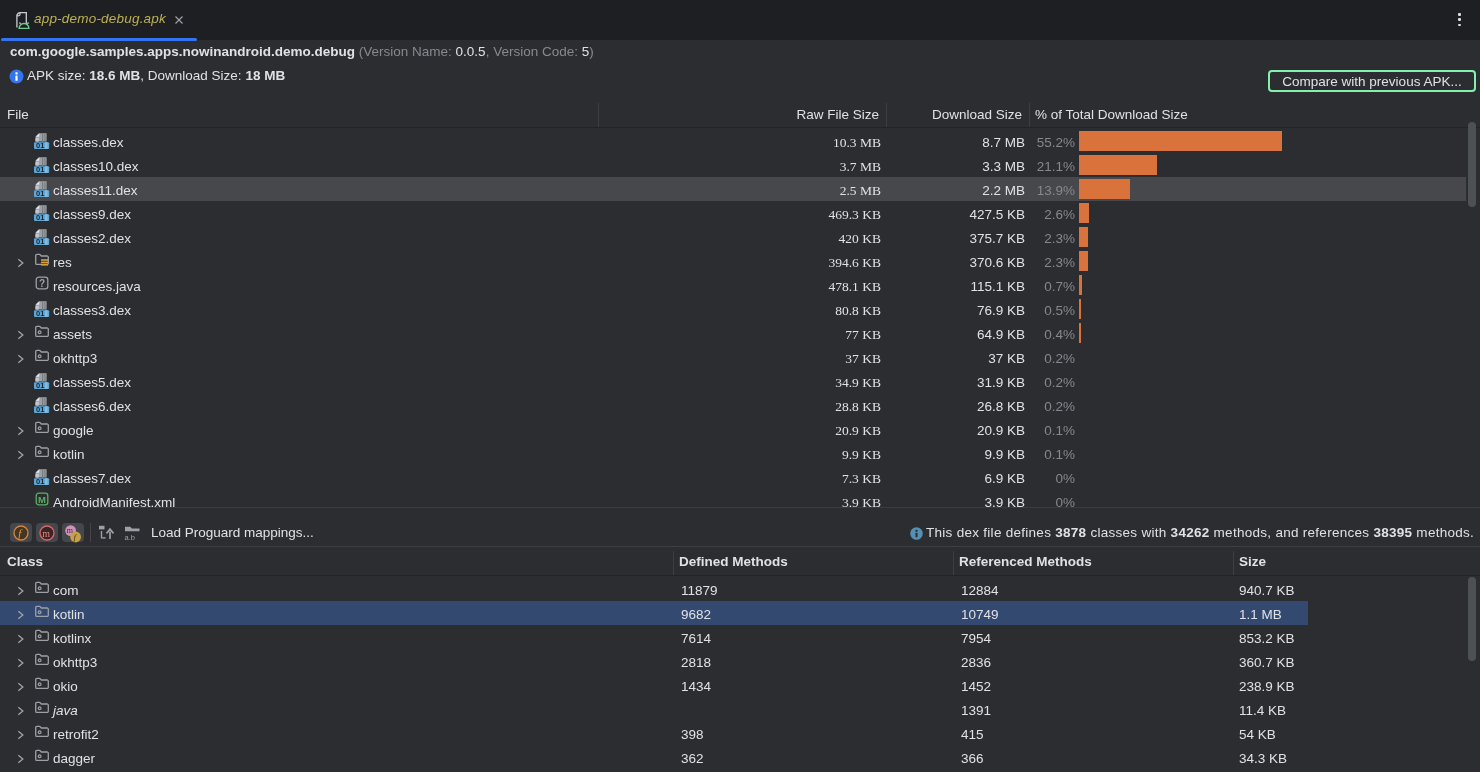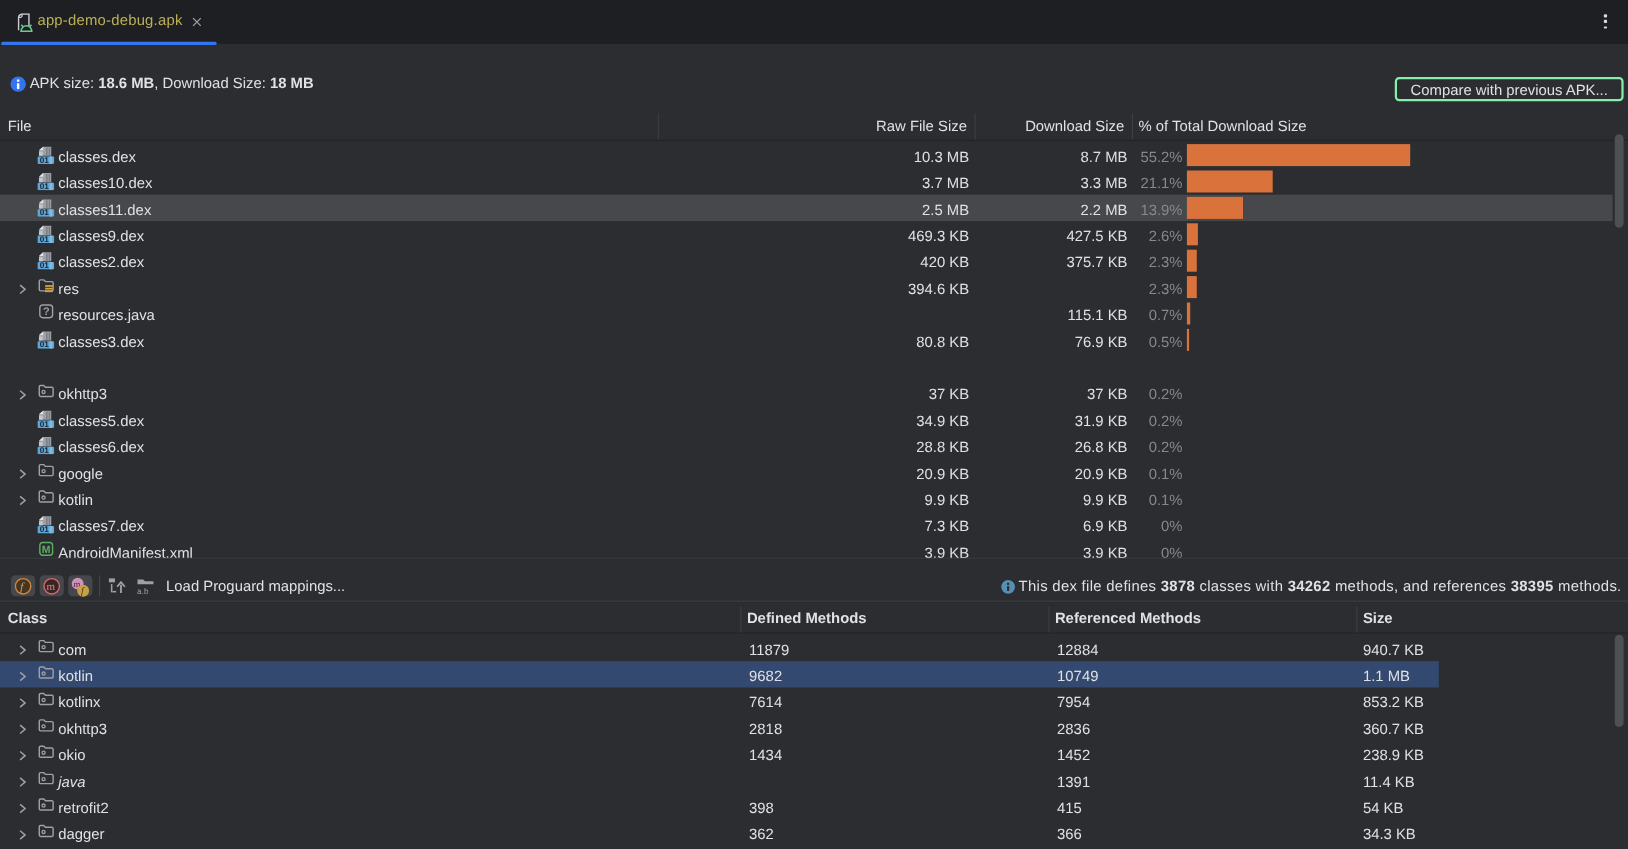--- a/index.html
+++ b/index.html
@@ -6,41 +6,41 @@
   html,body { width:1480px; height:772px; background:#2b2d30; overflow:hidden; }
   body { font-family:"Liberation Sans", sans-serif; font-size:13.5px; color:#dfe1e5; }
   #app { position:relative; width:1480px; height:772px; }
   .abs { position:absolute; }
   .gray { color:#87898e; }
   .b { font-weight:bold; }
 
   
   #tabbar { position:absolute; left:0; top:0; width:1480px; height:40px; background:#1e1f22; }
   #tabline { position:absolute; left:1px; top:38px; width:196px; height:3px; background:#3574f0; border-radius:2px; }
-  #tabtext { position:absolute; left:34px; top:0; height:38px; line-height:38px; color:#bcb056; letter-spacing:0.2px; }
+  #tabtext { position:absolute; left:34px; top:0; height:38px; line-height:38px; color:#bcb056; letter-spacing:0.2px;font-style:italic; }
   #dots { position:absolute; left:1458px; top:13.4px; }
   #dots div { width:2.6px; height:2.6px; border-radius:1px; background:#dadce0; margin-bottom:2.5px; }
 
   
   #line1 { position:absolute; left:10px; top:41px; height:22px; line-height:22px; }
   #line2 { position:absolute; left:27px; top:65px; height:22px; line-height:22px; }
   #cmpbtn { position:absolute; left:1268px; top:70px; width:208px; height:22px; border:2px solid #86efac;
             border-radius:4px; text-align:center; line-height:20px; color:#dfe1e5; }
 
   
   #thead { position:absolute; left:0; top:103px; width:1480px; height:25px; background:#2b2d30; border-bottom:1px solid #222327; }
   .hsep { position:absolute; top:0; width:1px; height:24px; background:#3c3e43; }
   .hcell { position:absolute; top:0; height:24px; line-height:24px; }
   #rows { position:absolute; left:0; top:128px; width:1480px; height:380px; overflow:hidden; border-bottom:1px solid #393b40; }
   .row { position:absolute; left:0; width:1480px; height:24px; }
   .row .sel { position:absolute; left:0; top:0; width:1466px; height:24px; background:#46484b; }
   .chev { position:absolute; left:16px; top:7px; }
   .ricon { position:absolute; left:34px; top:2px; }
   .rlabel { position:absolute; left:53px; top:2px; height:24px; line-height:24px; }
-  .raw  { position:absolute; left:681px; width:200px; top:2px; height:24px; line-height:24px; text-align:right; }
+  .raw  { position:absolute; left:681px; width:200px; top:2px; height:24px; line-height:24px; text-align:right;font-family:Liberation Serif, serif; }
   .dl   { position:absolute; left:825px; width:200px; top:2px; height:24px; line-height:24px; text-align:right; }
   .pct  { position:absolute; left:975px; width:100px; top:2px; height:24px; line-height:24px; text-align:right; color:#85888c; }
   .bar  { position:absolute; left:1079px; top:2px; height:20px; background:#da723c; }
 
   
   .sbar { position:absolute; left:1468px; width:8px; background:#4e5154; border-radius:4px; }
 
   
   #toolbar { position:absolute; left:0; top:509px; width:1480px; height:38px; background:#2b2d30; border-bottom:1px solid #3c3e43; }
   .tbtn { position:absolute; top:14px; width:22px; height:19px; background:#45474c; border-radius:4px; }
@@ -74,20 +74,21 @@
       <path d="M1.5 1.5 L8.5 8.5 M8.5 1.5 L1.5 8.5" stroke="#9da0a6" stroke-width="1.2"></path>
     </svg>
     <div id="dots">
         <div></div>
         <div></div>
         <div></div>
       </div>
     <div id="tabline"></div>
   </div>
 
+  <div id="line1"><span class="b">com.google.samples.apps.nowinandroid.demo.debug</span><span class="gray"> (Version Name: </span>0.0.5<span class="gray">, Version Code: </span>5<span class="gray">)</span></div>
   <svg class="abs" style="left:9px;top:69px" width="15" height="15" viewBox="0 0 15 15">
     <circle cx="7.5" cy="7.5" r="7" fill="#3574f0"></circle>
     <rect x="6.4" y="3.2" width="2.2" height="2.2" rx="0.4" fill="#fff"></rect>
     <rect x="6.4" y="6.6" width="2.2" height="5.2" rx="0.4" fill="#fff"></rect>
   </svg>
   <div id="line2">APK size: <span class="b">18.6 MB</span>, Download Size: <span class="b">18 MB</span></div>
   <div id="cmpbtn">Compare with previous APK...</div>
 
   <div id="thead">
     <div class="hcell" style="left:7px">File</div>
@@ -191,49 +192,65 @@
             <path d="M2.3 1.2 L6.8 5 L2.3 8.8" fill="none" stroke="#9da0a6" stroke-width="1.4"></path>
           </svg></span>
         <span class="ricon"><svg width="16" height="16" viewBox="0 0 16 16">
             <path d="M1.7 12.2 V4.6 a1.2 1.2 0 0 1 1.2 -1.2 H5.8 L7.3 5 h5.8 a1.2 1.2 0 0 1 1.2 1.2 v6 a1.2 1.2 0 0 1 -1.2 1.2 H2.9 a1.2 1.2 0 0 1 -1.2 -1.2 Z" fill="none" stroke="#9da0a6" stroke-width="1.3"></path>
             <rect x="7" y="8.2" width="7" height="1.6" fill="#d6a03c"></rect>
             <rect x="7" y="10.6" width="7" height="1.6" fill="#d6a03c"></rect>
             <rect x="7" y="13" width="7" height="1.6" fill="#d6a03c"></rect>
           </svg></span>
         <span class="rlabel">res</span>
         <span class="raw">394.6 KB</span>
+        <span class="dl">370.6 KB</span>
         <span class="pct">2.3%</span>
         <div class="bar" style="width:8.5px"></div>
       </div>
       <div class="row" style="top:145px">
         <span class="ricon"><svg width="16" height="16" viewBox="0 0 16 16">
             <rect x="2.2" y="2.2" width="11.6" height="11.6" rx="2.6" fill="none" stroke="#9da0a6" stroke-width="1.3"></rect>
             <text x="5" y="11.8" font-size="10" font-weight="bold" fill="#9da0a6" font-family="Liberation Sans">?</text>
           </svg></span>
         <span class="rlabel">resources.java</span>
+        <span class="raw">478.1 KB</span>
         <span class="dl">115.1 KB</span>
         <span class="pct">0.7%</span>
         <div class="bar" style="width:2.6px"></div>
       </div>
       <div class="row" style="top:169px">
         <span class="ricon"><svg width="16" height="18" viewBox="0 0 16 18">
             <path d="M5 2.3 H12.6 V10.6 H1.6 V5.4 Z" fill="#9da0a6"></path>
             <path d="M5.3 2.3 L5.3 5.7 L1.6 5.7 Z" fill="#e2e4e7"></path>
             <rect x="8" y="3.2" width="1.2" height="7.4" fill="#787b80"></rect>
             <rect x="10.3" y="3.2" width="1.2" height="7.4" fill="#787b80"></rect>
             <rect x="1.4" y="6.8" width="3.4" height="3.8" fill="#c3c6ca"></rect>
             <rect x="0" y="11.2" width="15.2" height="6.8" rx="1" fill="#5fa5d5"></rect>
             <rect x="11" y="11.2" width="2.6" height="6.8" fill="#82bbde"></rect>
             <text x="2.1" y="16.9" font-size="7.5" font-weight="bold" fill="#1b2733" font-family="Liberation Sans">01</text>
           </svg></span>
         <span class="rlabel">classes3.dex</span>
         <span class="raw">80.8 KB</span>
         <span class="dl">76.9 KB</span>
         <span class="pct">0.5%</span>
         <div class="bar" style="width:1.8px"></div>
+      </div>
+      <div class="row" style="top:193px">
+        <span class="chev"><svg width="9" height="10" viewBox="0 0 9 10">
+            <path d="M2.3 1.2 L6.8 5 L2.3 8.8" fill="none" stroke="#9da0a6" stroke-width="1.4"></path>
+          </svg></span>
+        <span class="ricon"><svg width="16" height="16" viewBox="0 0 16 16">
+            <path d="M1.7 12.2 V4.6 a1.2 1.2 0 0 1 1.2 -1.2 H5.8 L7.3 5 h5.8 a1.2 1.2 0 0 1 1.2 1.2 v6 a1.2 1.2 0 0 1 -1.2 1.2 H2.9 a1.2 1.2 0 0 1 -1.2 -1.2 Z" fill="none" stroke="#9da0a6" stroke-width="1.3"></path>
+            <circle cx="5.6" cy="9.3" r="1.4" fill="none" stroke="#9da0a6" stroke-width="1.2"></circle>
+          </svg></span>
+        <span class="rlabel">assets</span>
+        <span class="raw">77 KB</span>
+        <span class="dl">64.9 KB</span>
+        <span class="pct">0.4%</span>
+        <div class="bar" style="width:1.5px"></div>
       </div>
       <div class="row" style="top:217px">
         <span class="chev"><svg width="9" height="10" viewBox="0 0 9 10">
             <path d="M2.3 1.2 L6.8 5 L2.3 8.8" fill="none" stroke="#9da0a6" stroke-width="1.4"></path>
           </svg></span>
         <span class="ricon"><svg width="16" height="16" viewBox="0 0 16 16">
             <path d="M1.7 12.2 V4.6 a1.2 1.2 0 0 1 1.2 -1.2 H5.8 L7.3 5 h5.8 a1.2 1.2 0 0 1 1.2 1.2 v6 a1.2 1.2 0 0 1 -1.2 1.2 H2.9 a1.2 1.2 0 0 1 -1.2 -1.2 Z" fill="none" stroke="#9da0a6" stroke-width="1.3"></path>
             <circle cx="5.6" cy="9.3" r="1.4" fill="none" stroke="#9da0a6" stroke-width="1.2"></circle>
           </svg></span>
         <span class="rlabel">okhttp3</span>

